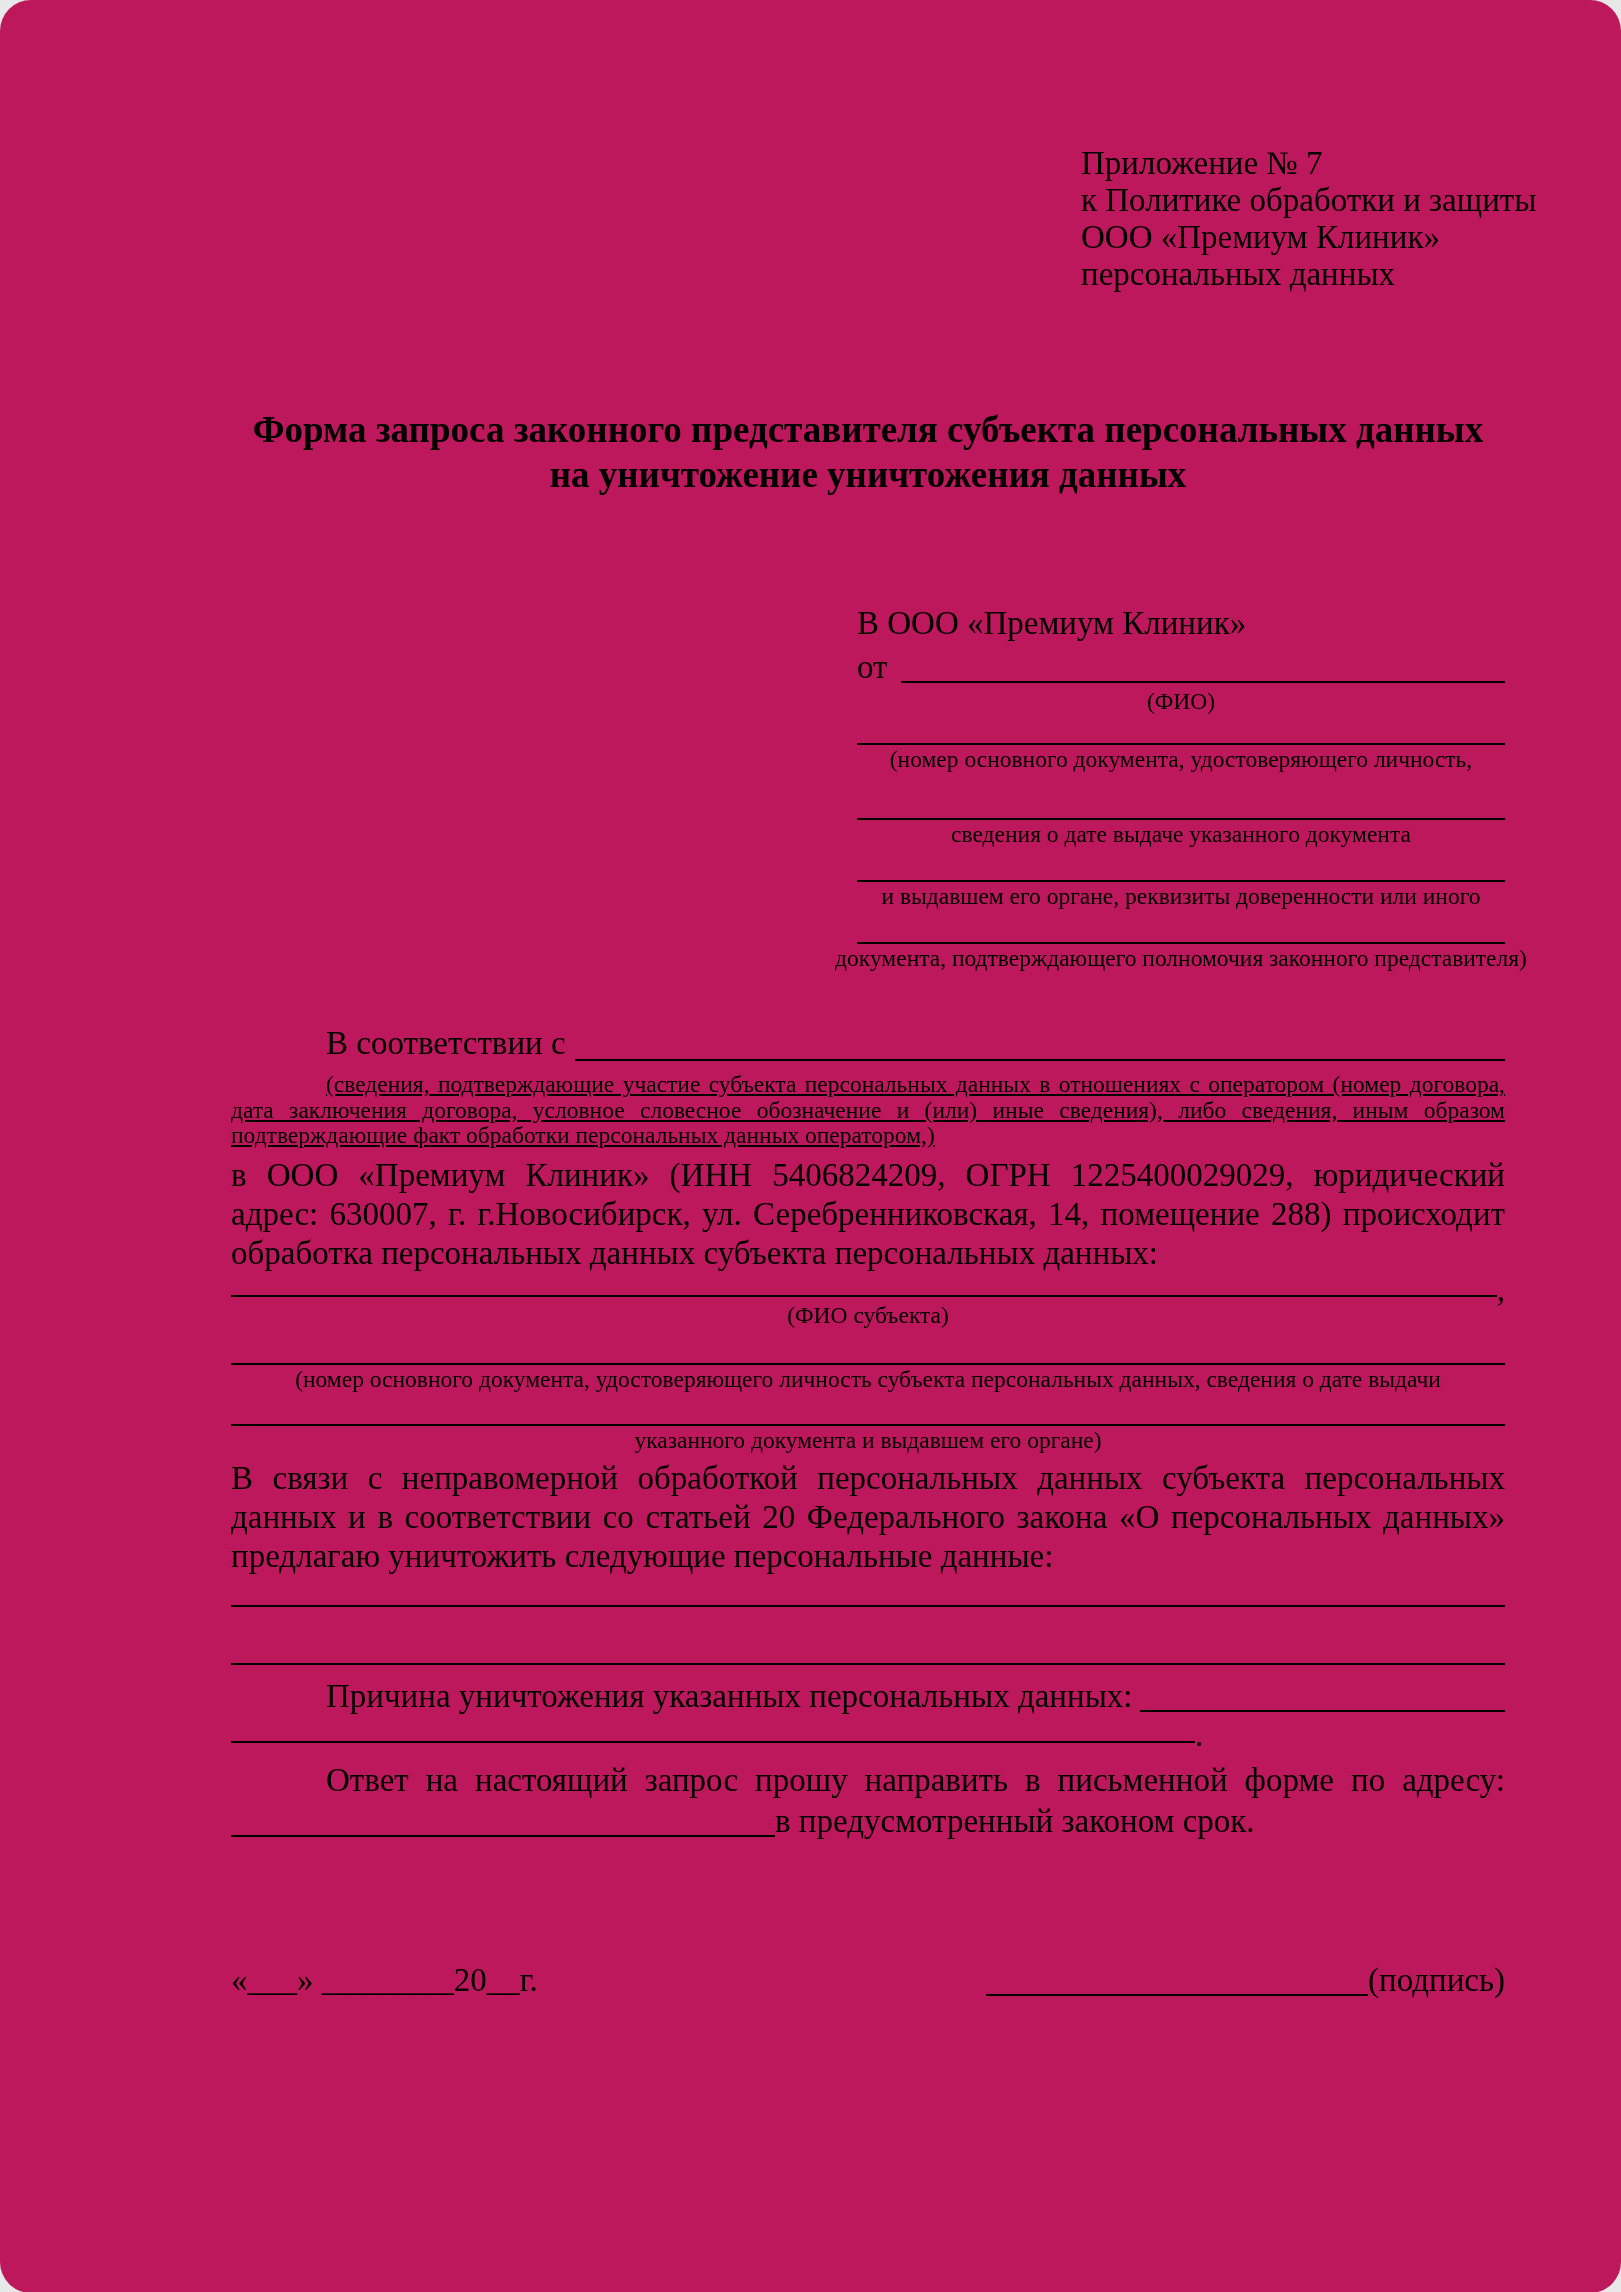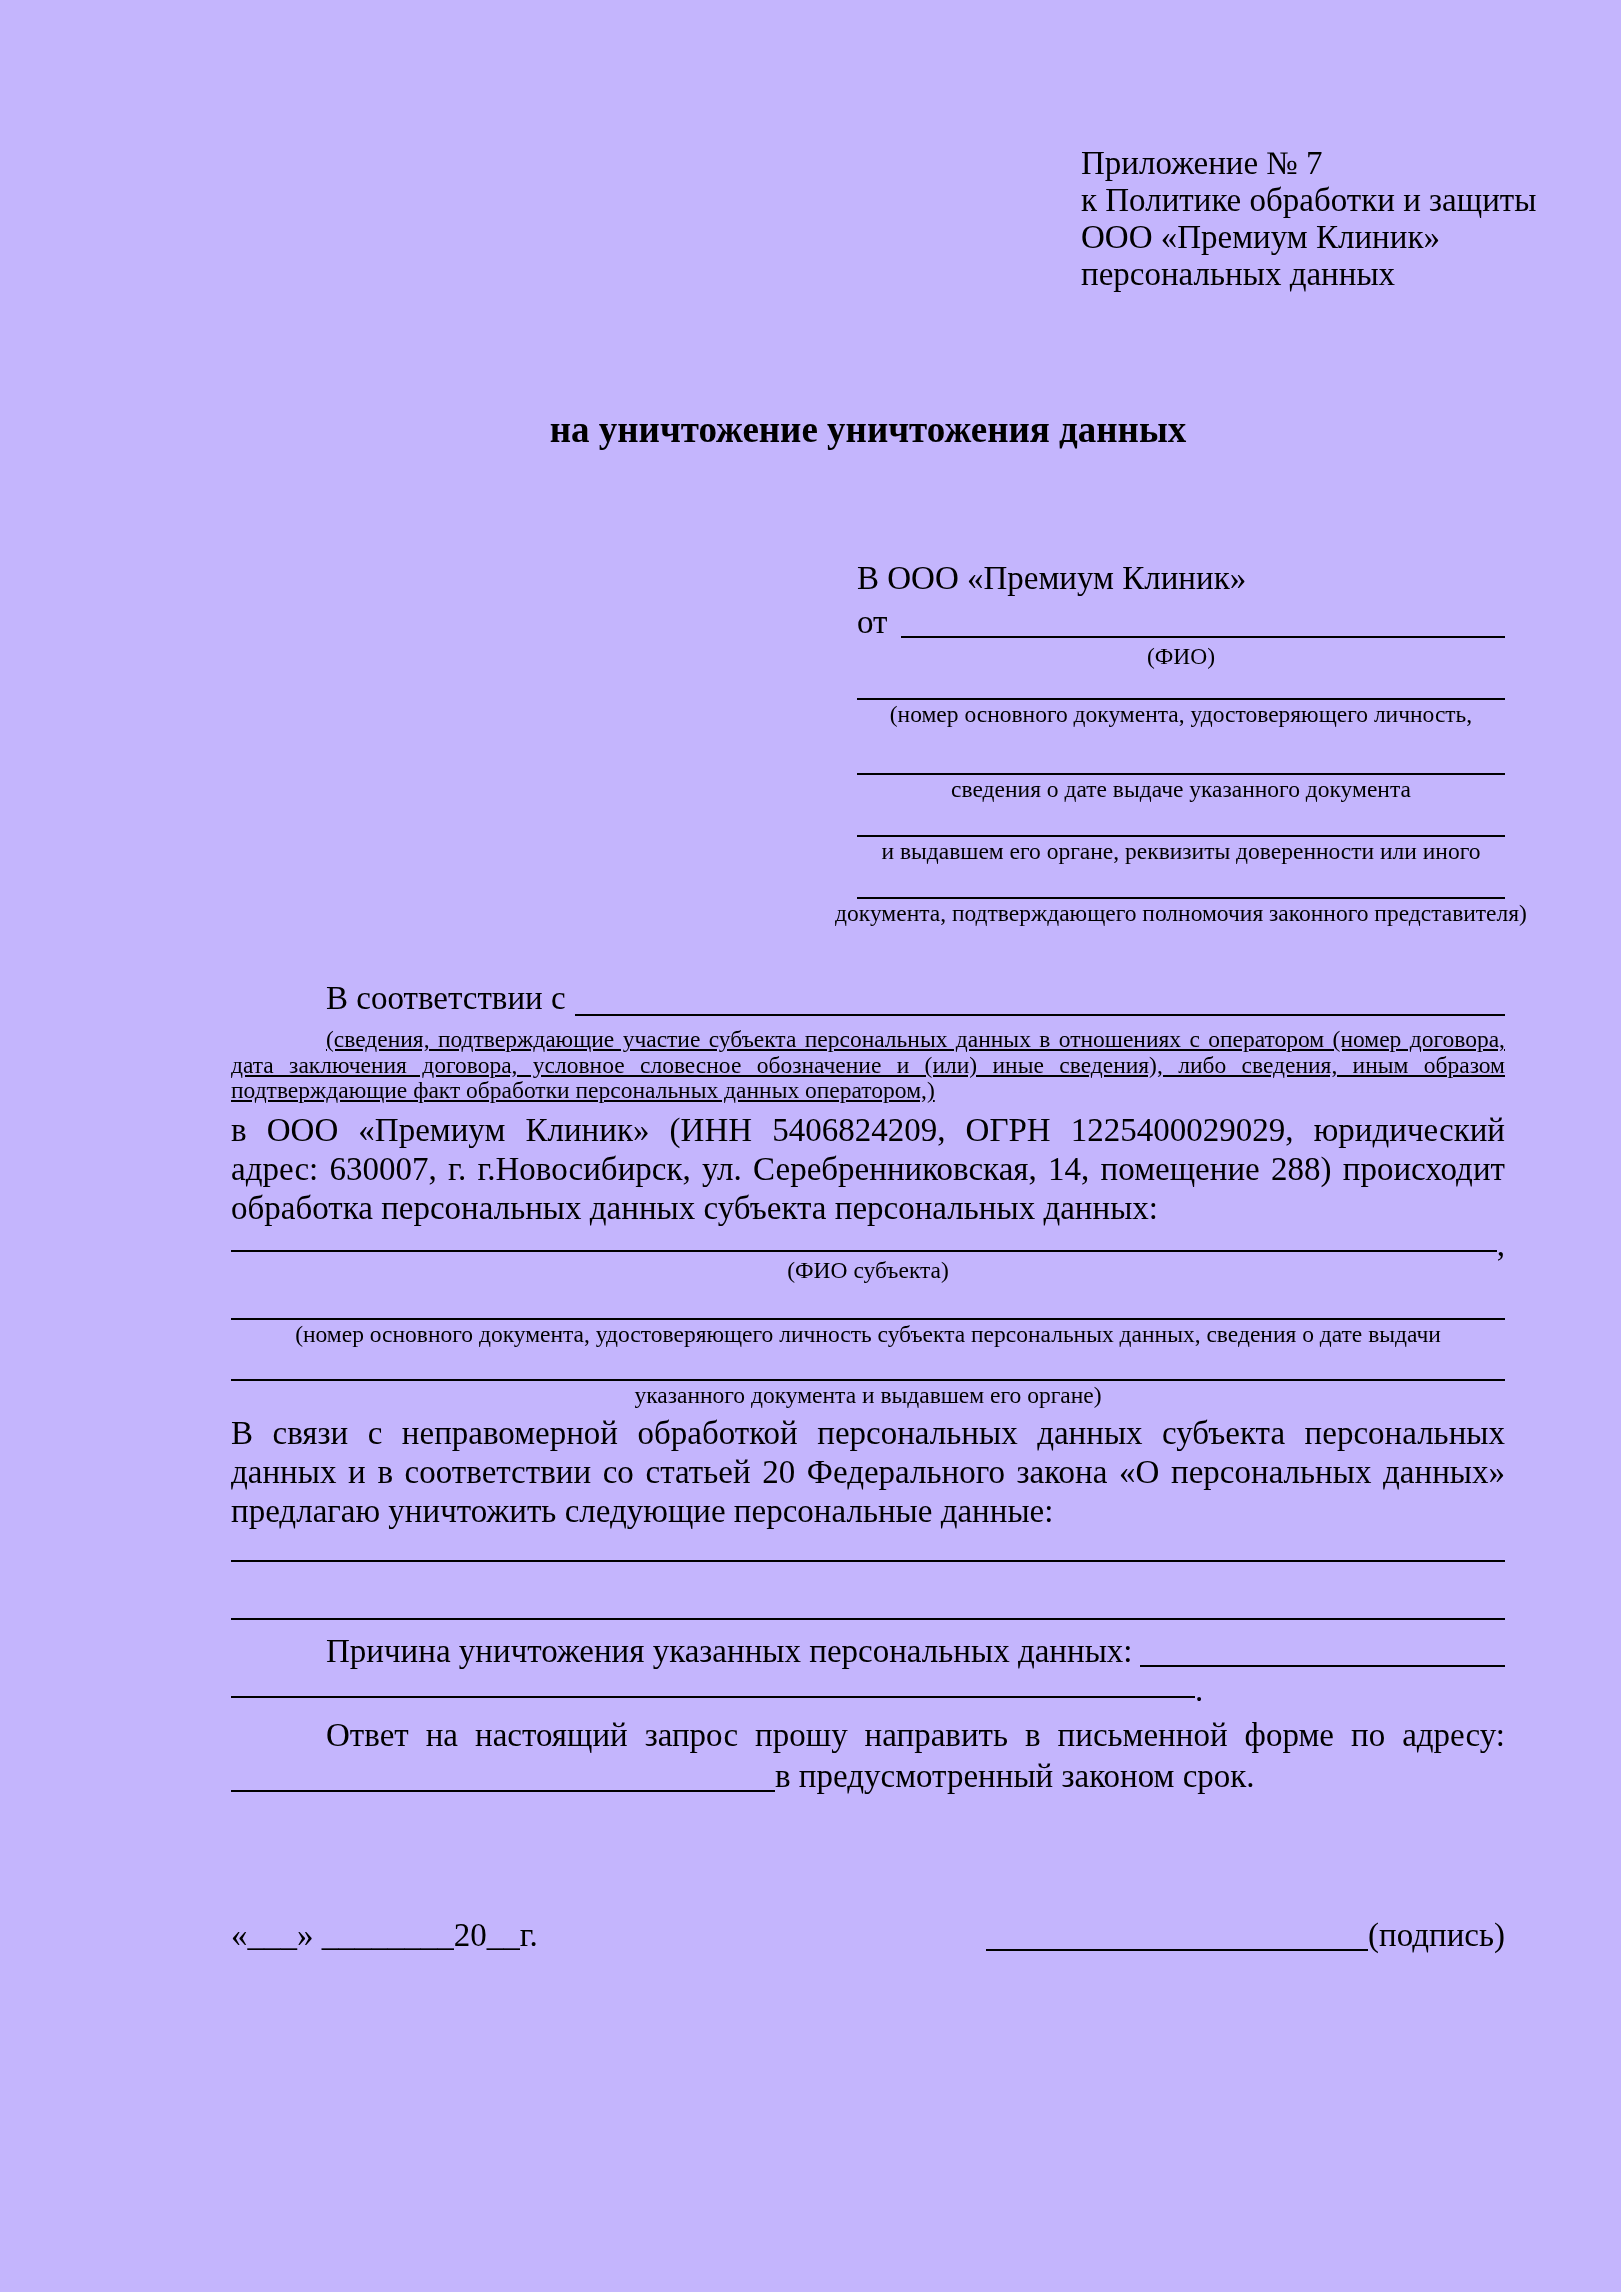--- a/index.html
+++ b/index.html
@@ -1,26 +1,27 @@
 <!DOCTYPE html>
 <html lang="ru"><head>
 <meta charset="utf-8">
 <style>
   html, body { margin: 0; padding: 0; background: #e8e8e8; }
   .page {
     position: relative;
     width: 1621px;
     height: 2293px;
     margin: 0 auto;
-    background: #c4b5fd;
+    background: #be185d;
     color: #000000;
     font-family: "Liberation Serif", "DejaVu Serif", serif;
     box-sizing: border-box;
     padding: 145px 116px 0 231px; 
     overflow: hidden;
+    border-radius: 31px;
   }
   
   .body-text { font-size: 33px; line-height: 39px; }
   .small-text { font-size: 23.5px; line-height: 25.5px; }
   .nowrap { white-space: nowrap; }
   .justify { text-align: justify; }
   .indent { text-indent: 95px; text-decoration: underline; }
 
   
   .rule { border-bottom: 2.9px solid #000; }
@@ -109,20 +110,21 @@
 <div class="page">
 
   <div class="header-right">
     <div>Приложение № 7</div>
     <div>к Политике обработки и защиты</div>
     <div>ООО «Премиум Клиник»</div>
     <div>персональных данных</div>
   </div>
 
   <div class="doc-title">
+    <div>Форма запроса законного представителя субъекта персональных данных</div>
     <div>на уничтожение уничтожения данных</div>
   </div>
 
   <div class="addressee">
     <div class="addr-to nowrap">В ООО «Премиум Клиник»</div>
     <div class="addr-from-row">
       <span class="addr-from-label">от</span>
       <span class="fill-line"></span>
     </div>
     <div class="addr-caption">(ФИО)</div>

